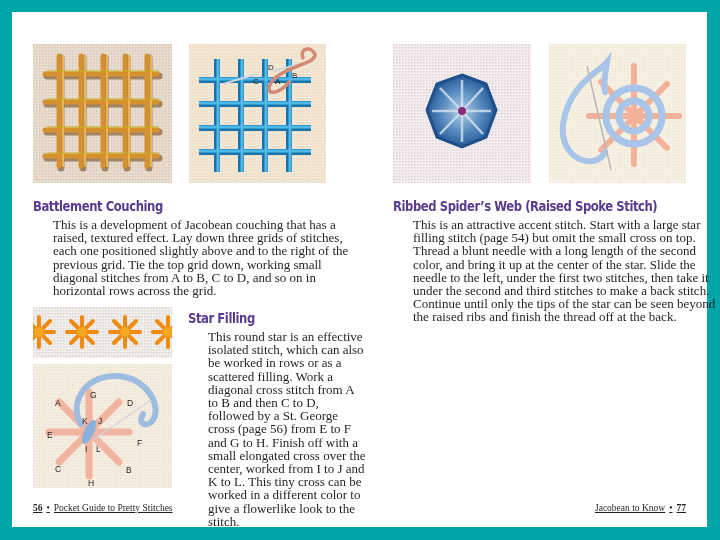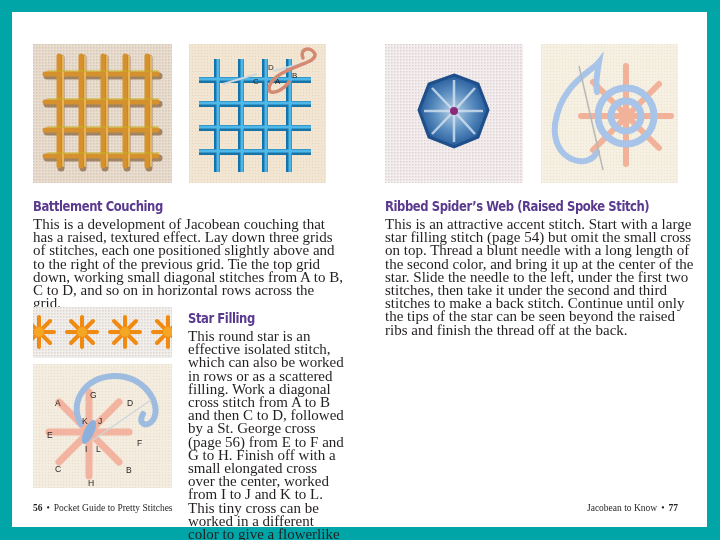--- a/index.html
+++ b/index.html
@@ -11,48 +11,50 @@
     color: #231f20;
   }
   .spread {
     position: absolute;
     left: 12px; top: 12px;
     width: 695px; height: 515px;
     background: #ffffff;
   }
   .pg { position: absolute; top: 0; height: 515px; }
   .pg-left { left: 0; width: 348px; }
-  .pg-right { left: 340px; width: 347px; }
+  .pg-right { left: 348px; width: 347px; }
 
   .photo { position: absolute; overflow: hidden; }
   .photo svg { display: block; width: 100%; height: 100%; }
 
   h2.heading {
     position: absolute;
     font-family: "DejaVu Sans", "Liberation Sans", sans-serif;
     font-weight: bold;
     font-size: 13.5px;
     letter-spacing: -0.5px;
     color: #5a3a8e;
     transform: scaleX(0.86);
     transform-origin: left center;
     white-space: nowrap;
   }
   p.body {
     position: absolute;
-    font-size: 15px;
+    font-size: 13px;
     line-height: 13.2px;
     color: #231f20;
+    margin-left: 20px;
   }
   .footer {
     position: absolute;
     bottom: 14px;
     font-size: 9.5px;
     color: #231f20;
     white-space: nowrap;
+    text-decoration: underline;
   }
   .footer b { font-weight: bold; }
   .footer .bullet { margin: 0 4px; }
 </style>
 </head>
 <body>
 
 <div class="spread">
 
   <div class="pg pg-left">

